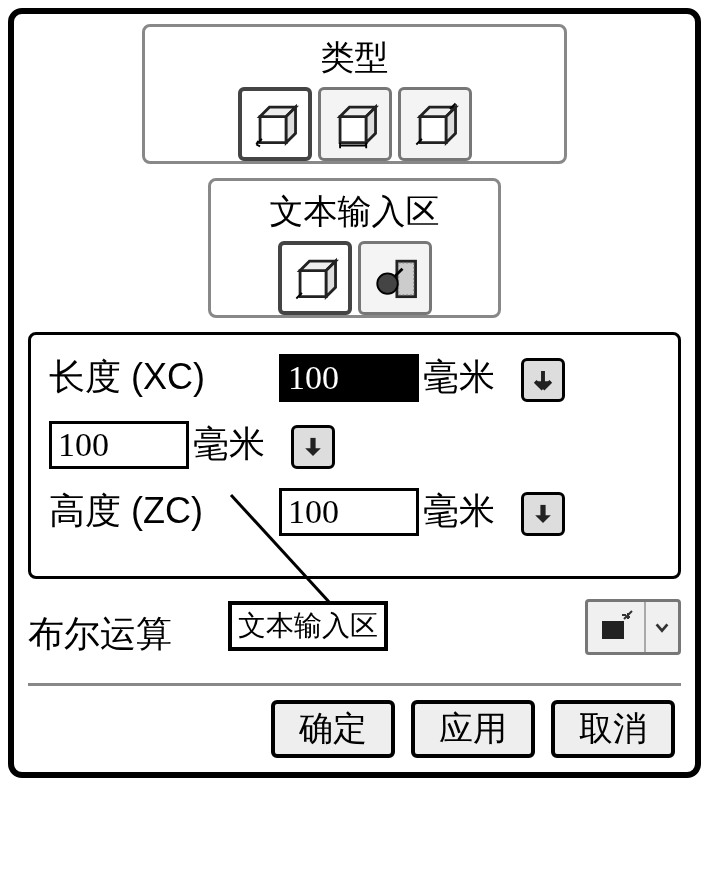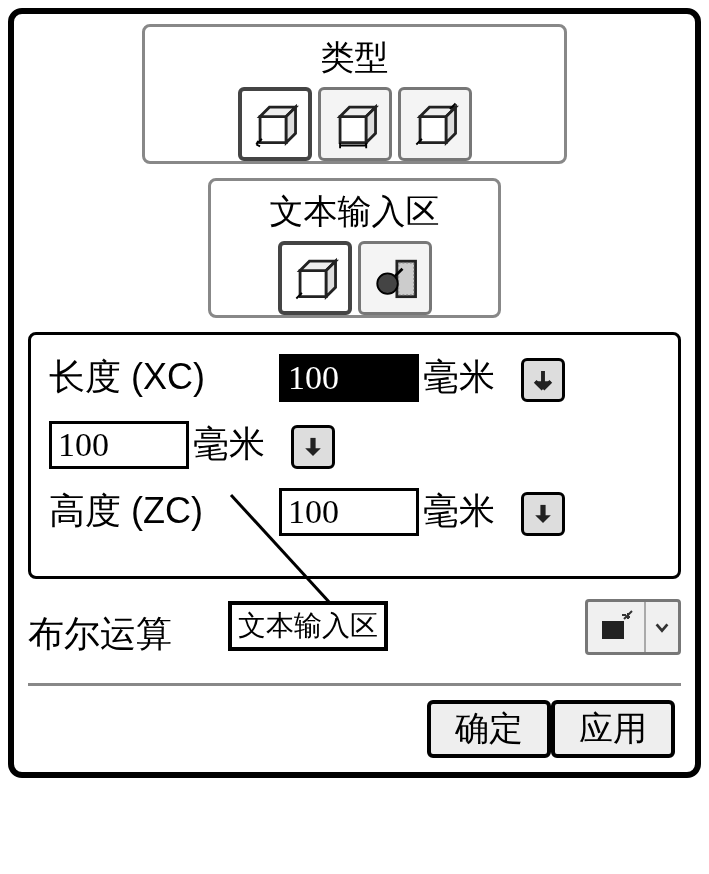--- a/index.html
+++ b/index.html
@@ -184,20 +184,21 @@
   }
 
   .sep {
     height: 3px;
     background: #888;
     margin: 14px 0;
   }
   .buttons {
     display: flex;
     justify-content: flex-end;
+    gap: 16px;
     padding-right: 6px;
   }
   .dlg-btn {
     font-size: 34px;
     padding: 2px 24px;
     border: 4px solid #000;
     border-radius: 6px;
     background: #eee;
     cursor: pointer;
   }
@@ -317,16 +318,17 @@
             </svg>
         </div>
       </div>
     </div>
 
     <div class="sep"></div>
 
     <div class="buttons">
       <button class="dlg-btn">确定</button>
       <button class="dlg-btn">应用</button>
+      <button class="dlg-btn">取消</button>
     </div>
 
   </div>
 </div>
 
 </body></html>

